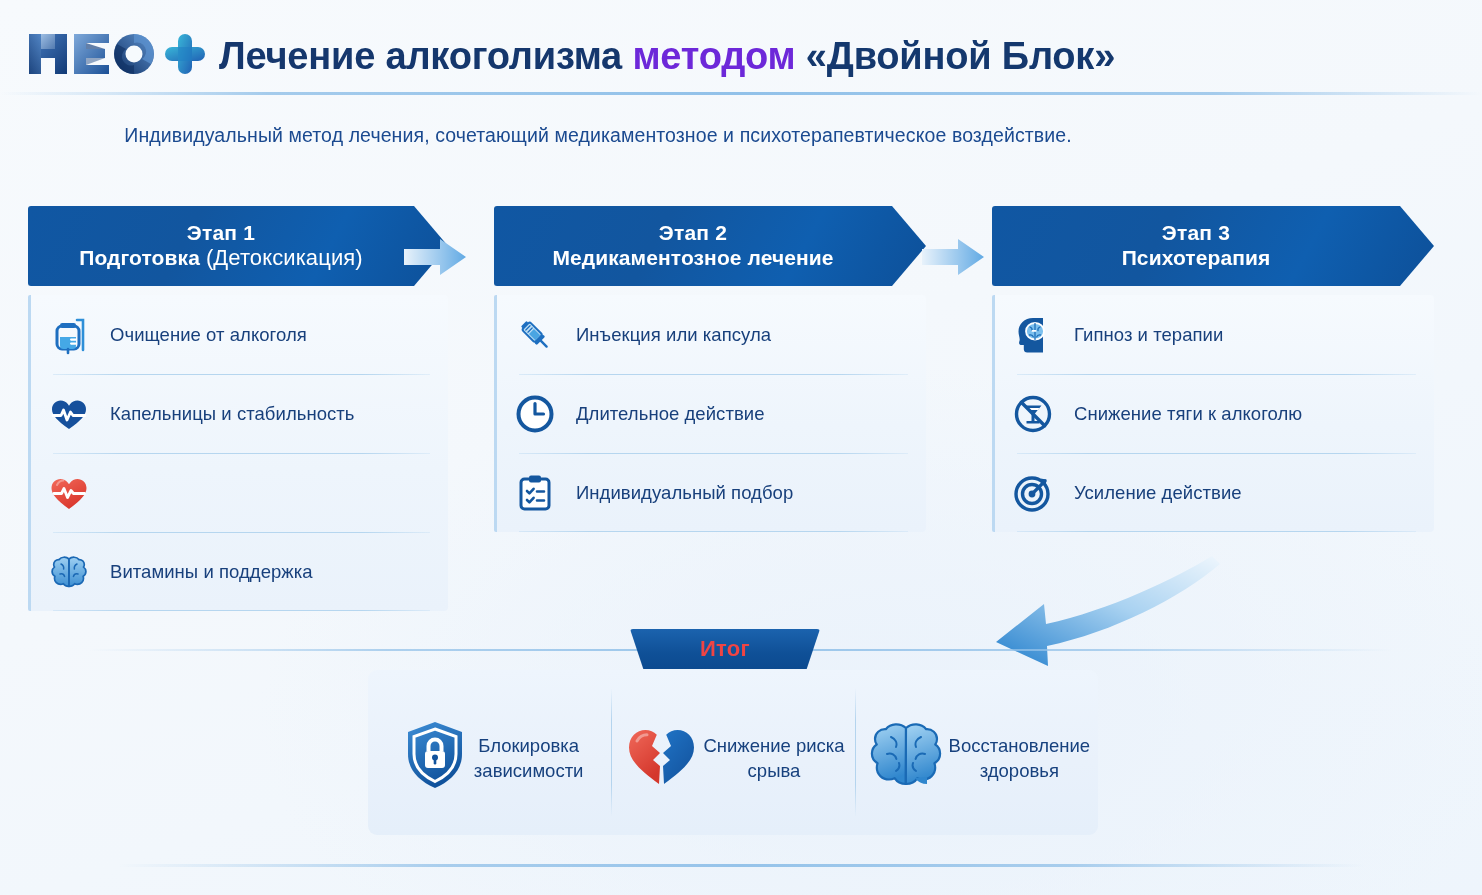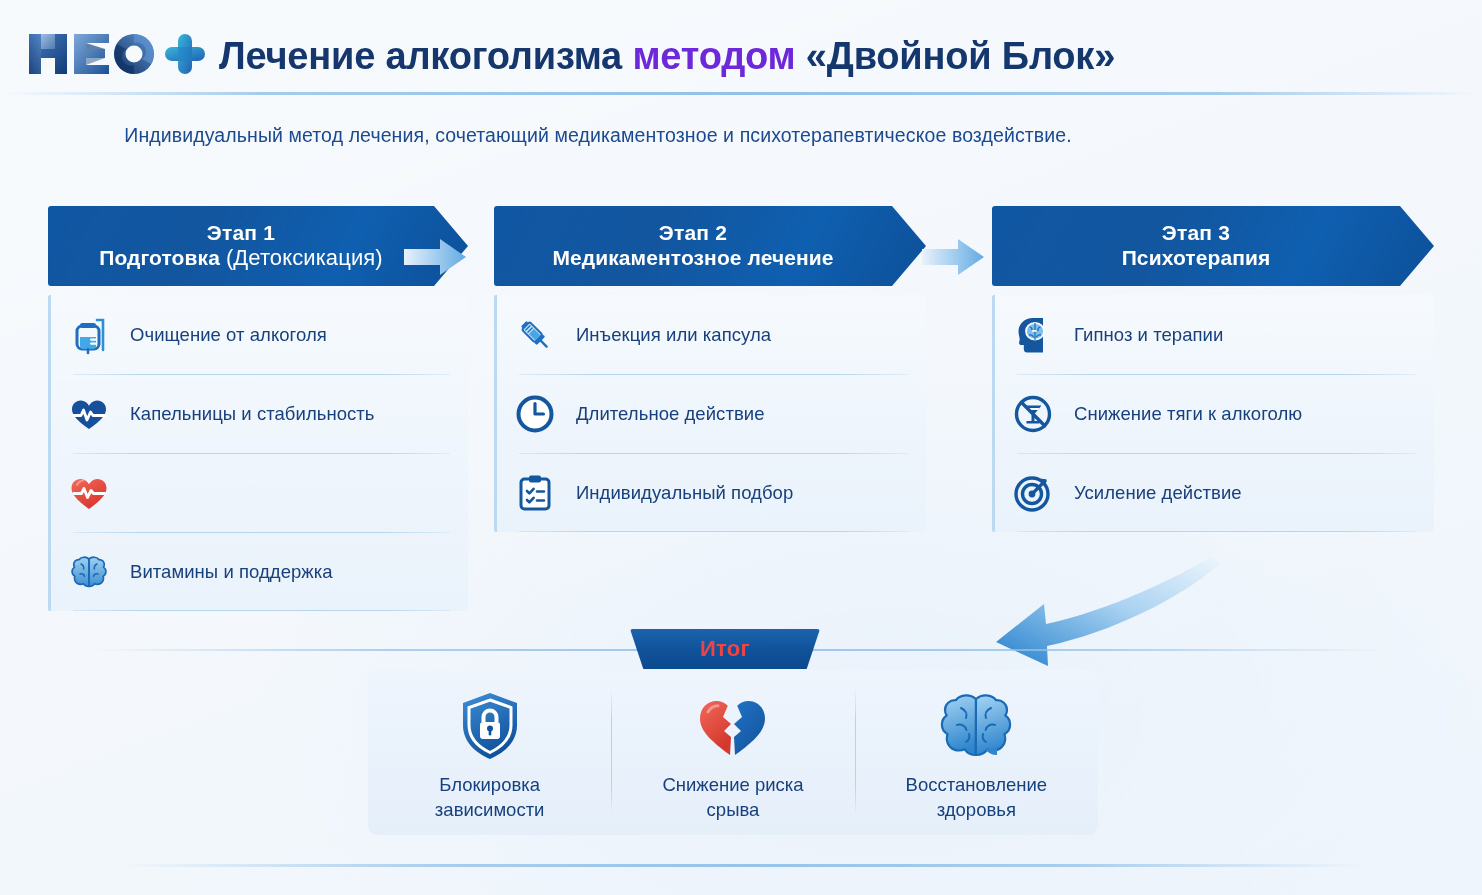--- a/index.html
+++ b/index.html
@@ -27,21 +27,21 @@
   .hr-soft{position:absolute;left:0;top:92px;width:1482px;height:3px;
     background:linear-gradient(to right,rgba(160,200,235,0) 0%,rgba(150,195,233,.85) 18%,rgba(140,190,232,.95) 50%,rgba(150,195,233,.85) 82%,rgba(160,200,235,0) 100%);}
   .hr-bottom{position:absolute;left:0;top:864px;width:1482px;height:3px;
     background:linear-gradient(to right,rgba(170,205,238,0) 8%,rgba(150,195,233,.8) 30%,rgba(140,190,232,.9) 50%,rgba(150,195,233,.8) 72%,rgba(170,205,238,0) 92%);}
 
   .subtitle{position:absolute;left:0;top:124px;width:1196px;text-align:center;
             font-size:19.5px;color:#1b4a90;letter-spacing:.1px;}
 
   
   .stage{position:absolute;top:206px;}
-  .stage-1{left:48px;width:420px;}
+  .stage-1{left:28px;width:420px;}
   .stage-2{left:494px;width:432px;}
   .stage-3{left:992px;width:442px;}
 
   .stage-head{position:relative;height:80px;}
   .stage-head .chev{
     position:absolute;inset:0;
     background:linear-gradient(118deg,#1057a3 0%,#12569f 38%,#0f5fb0 70%,#0d5099 100%);
     border-radius:3px 0 0 3px;
     clip-path:polygon(0 0, calc(100% - 34px) 0, 100% 50%, calc(100% - 34px) 100%, 0 100%);
     box-shadow:0 2px 4px rgba(20,70,130,.18);
@@ -86,21 +86,21 @@
     clip-path:polygon(0 0, 100% 0, 93% 100%, 7% 100%);
     border-radius:3px 3px 0 0;
   }
   .result-banner .t{position:absolute;inset:0;display:flex;align-items:center;justify-content:center;
     color:#ef4444;font-size:22px;font-weight:bold;letter-spacing:.3px;}
 
   .result-card{position:absolute;left:368px;top:670px;width:730px;height:165px;
     background:linear-gradient(180deg,#eef5fd 0%,#e9f1fb 55%,#e5effa 100%);
     border-radius:9px;}
   .result-grid{display:flex;height:100%;}
-  .res-item{flex:1;display:flex;flex-direction:column;align-items:center;justify-content:center;
+  .res-item{flex:1;display:flex;align-items:center;justify-content:center;
             position:relative;padding-top:4px;}
   .res-item + .res-item::before{content:"";position:absolute;left:0;top:18px;bottom:18px;width:1px;
     background:linear-gradient(180deg,rgba(170,205,238,0),#b4d4ee 25%,#b4d4ee 75%,rgba(170,205,238,0));}
   .res-ico{height:78px;display:flex;align-items:center;justify-content:center;}
   .res-ico svg{display:block;}
   .res-lbl{margin-top:8px;text-align:center;font-size:18.5px;color:#17417e;line-height:1.34;}
   .hr-midline{position:absolute;left:0;top:649px;width:1482px;height:2px;
     background:linear-gradient(to right,rgba(170,205,238,0) 6%,rgba(150,195,233,.75) 26%,rgba(140,190,232,.85) 50%,rgba(150,195,233,.75) 74%,rgba(170,205,238,0) 94%);}
 </style>
 </head>

